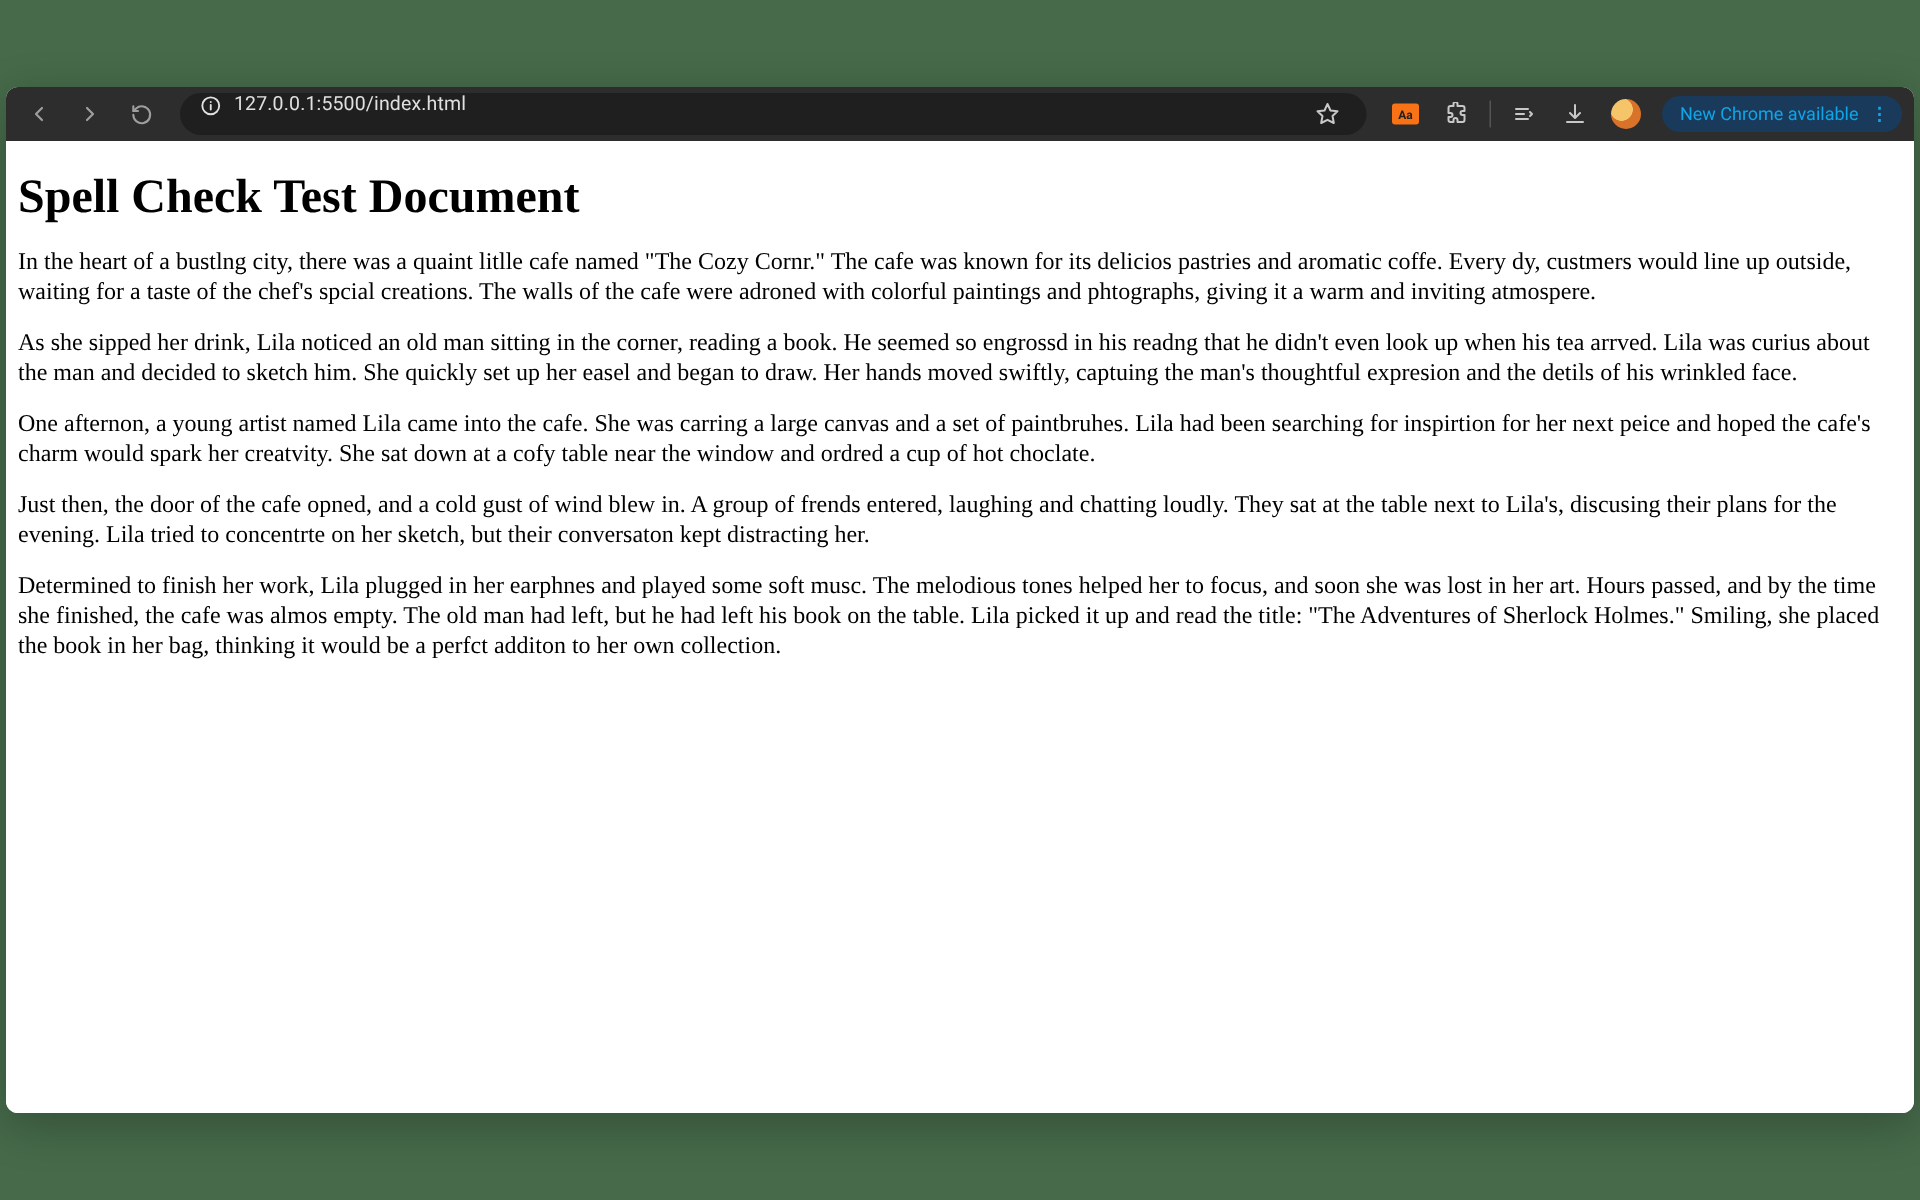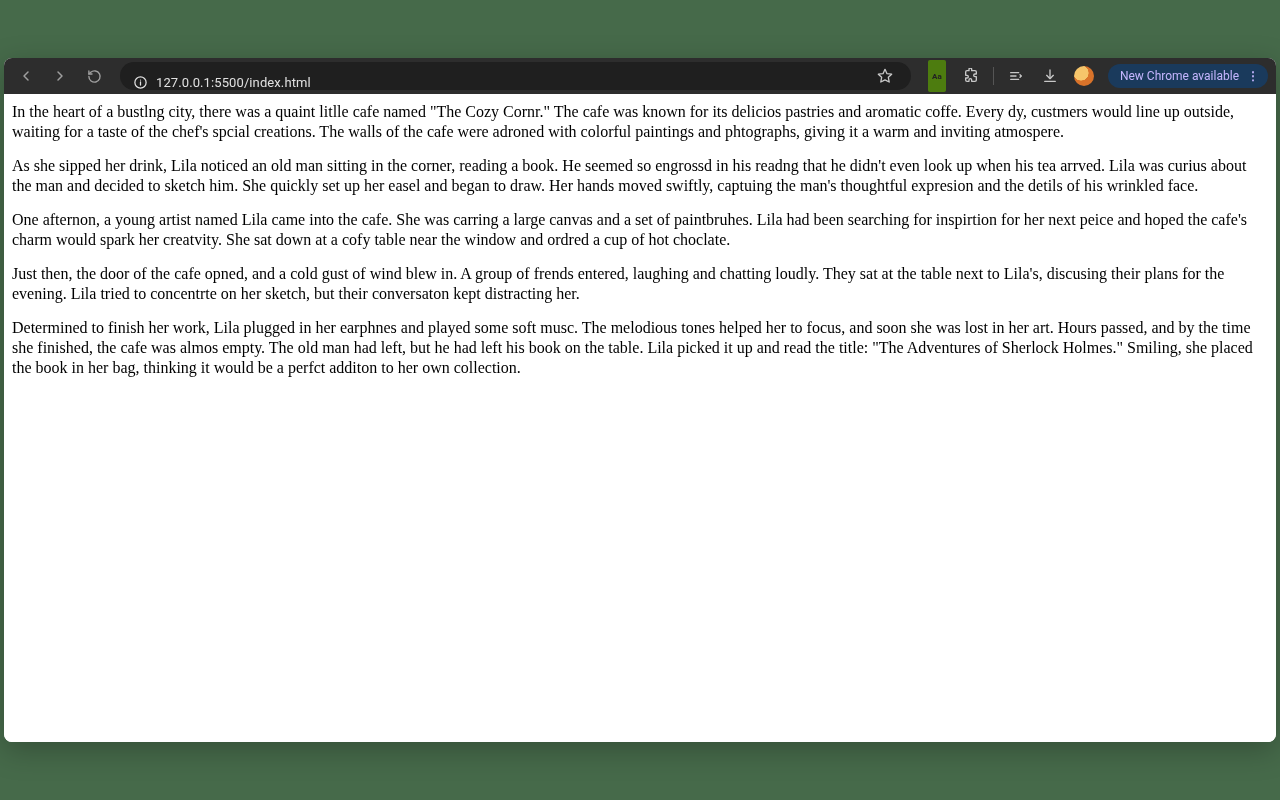--- a/index.html
+++ b/index.html
@@ -44,21 +44,21 @@
       border-radius: 50%;
       cursor: pointer;
       color: #9e9e9e;
     }
     .address-bar {
       flex: 1;
       height: 28px;
       background: #1f1f1f;
       border-radius: 14px;
       display: flex;
-      align-items: flex-end;
+      align-items: flex-start;
       padding: 0 12px;
       gap: 8px;
       color: #e0e0e0;
       margin: 0 6px;
     }
     .address-bar .info-icon {
       width: 16px;
       height: 16px;
       display: inline-flex;
       align-items: center;
@@ -91,21 +91,21 @@
       border-radius: 4px;
     }
     .divider {
       width: 1px;
       height: 18px;
       background: #555;
       margin: 0 2px;
     }
     .update-chip {
       background: #1a3a5c;
-      color: #c4b5fd;
+      color: #0ea5e9;
       border-radius: 14px;
       font-size: 12px;
       padding: 5px 8px 5px 12px;
       display: flex;
       align-items: center;
       gap: 6px;
       cursor: pointer;
       margin-left: 4px;
     }
     .update-chip .dots {
@@ -115,22 +115,22 @@
     }
     .avatar-icon {
       width: 20px;
       height: 20px;
       border-radius: 50%;
       background: radial-gradient(circle at 35% 35%, #f6c56a 0 40%, #d9732a 42% 100%);
       display: inline-block;
     }
     .reading-badge {
       width: 18px;
-      height: 32px;
-      background: #4d7c0f;
+      height: 14px;
+      background: #f97316;
       color: #222;
       font-size: 8px;
       font-weight: 700;
       border-radius: 2px;
       display: inline-flex;
       align-items: center;
       justify-content: center;
     }
     .page-content {
       background: #fff;
@@ -222,20 +222,21 @@
         <span class="avatar-icon"></span>
       </div>
       <div class="update-chip">
         <span>New Chrome available</span>
         <span class="dots">⋮</span>
       </div>
     </div>
   </div>
 
   <div class="page-content">
+    <h1>Spell Check Test Document</h1>
     <p>In the heart of a bustlng city, there was a quaint litlle cafe named "The Cozy Cornr." The cafe was known for its delicios pastries and aromatic coffe. Every dy, custmers would line up outside, waiting for a taste of the chef's spcial creations. The walls of the cafe were adroned with colorful paintings and phtographs, giving it a warm and inviting atmospere.</p>
     <p>As she sipped her drink, Lila noticed an old man sitting in the corner, reading a book. He seemed so engrossd in his readng that he didn't even look up when his tea arrved. Lila was curius about the man and decided to sketch him. She quickly set up her easel and began to draw. Her hands moved swiftly, captuing the man's thoughtful expresion and the detils of his wrinkled face.</p>
     <p>One afternon, a young artist named Lila came into the cafe. She was carring a large canvas and a set of paintbruhes. Lila had been searching for inspirtion for her next peice and hoped the cafe's charm would spark her creatvity. She sat down at a cofy table near the window and ordred a cup of hot choclate.</p>
     <p>Just then, the door of the cafe opned, and a cold gust of wind blew in. A group of frends entered, laughing and chatting loudly. They sat at the table next to Lila's, discusing their plans for the evening. Lila tried to concentrte on her sketch, but their conversaton kept distracting her.</p>
     <p>Determined to finish her work, Lila plugged in her earphnes and played some soft musc. The melodious tones helped her to focus, and soon she was lost in her art. Hours passed, and by the time she finished, the cafe was almos empty. The old man had left, but he had left his book on the table. Lila picked it up and read the title: "The Adventures of Sherlock Holmes." Smiling, she placed the book in her bag, thinking it would be a perfct additon to her own collection.</p>
   </div>
 
 </div>
 
 </body></html>

